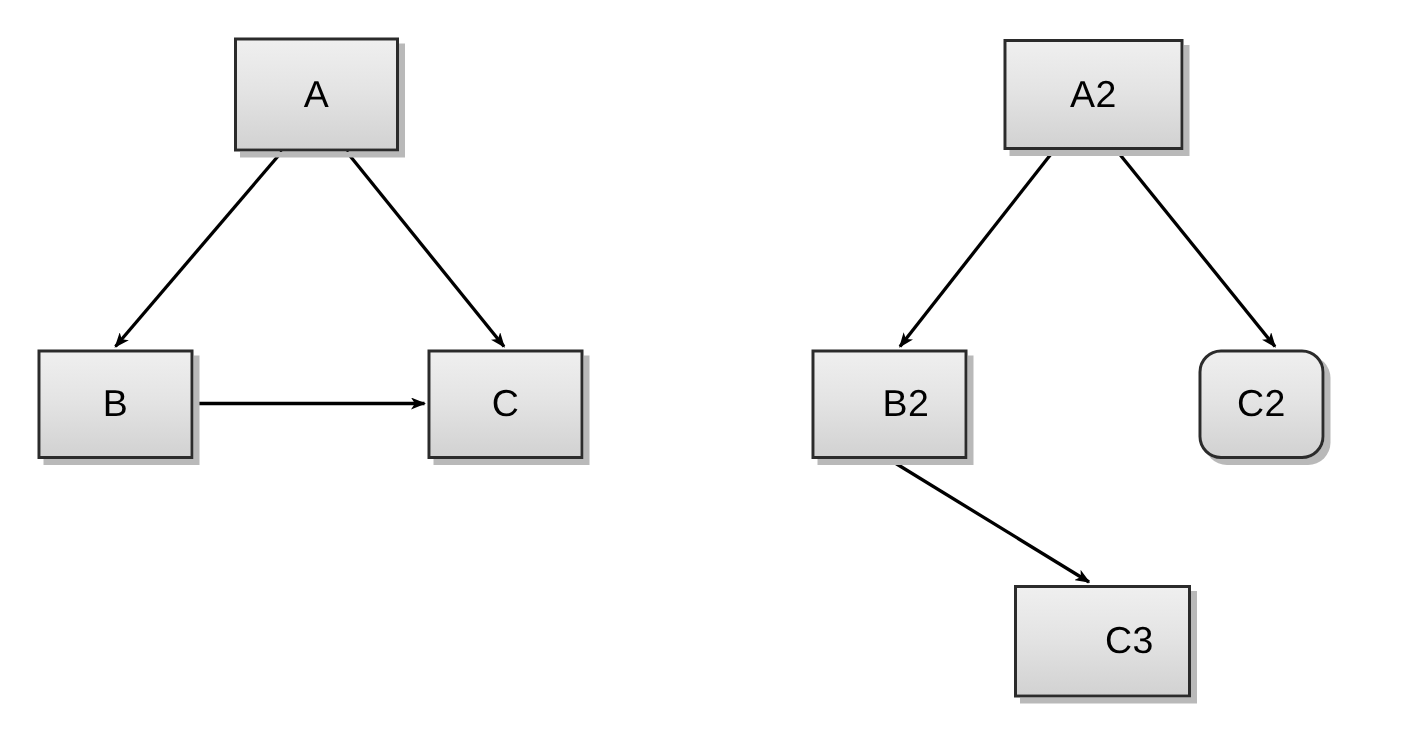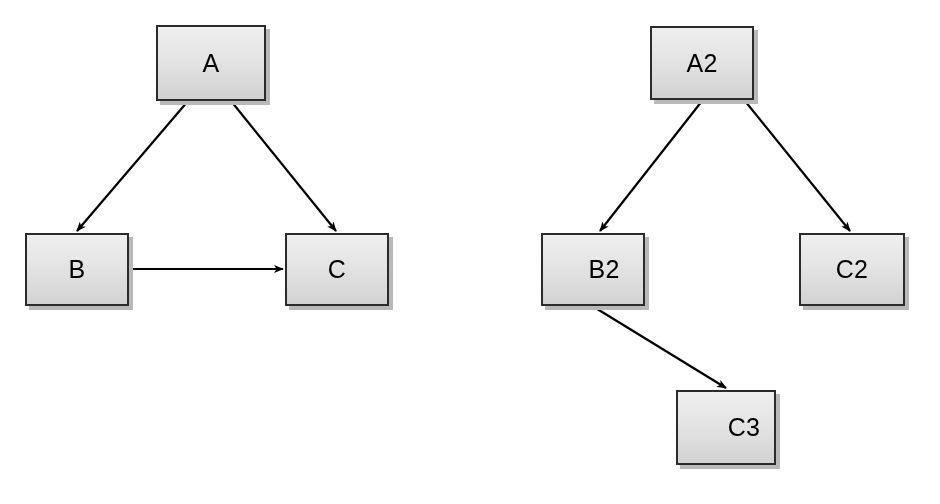--- a/index.html
+++ b/index.html
@@ -66,27 +66,27 @@
   <div id="nodes-group">
       <div class="node" style="left: 156px; top: 25px; width: 110px; height: 76px; border-color: rgb(43, 43, 43); background: linear-gradient(rgb(239, 239, 239) 0%, rgb(228, 228, 228) 45%, rgb(210, 210, 210) 100%); box-shadow: rgb(185, 185, 185) 4px 4px 0px 0px;">
         <span class="node-label" style="color: rgb(0, 0, 0);">A</span>
       </div>
       <div class="node" style="left: 25px; top: 233px; width: 104px; height: 73px; border-color: rgb(43, 43, 43); background: linear-gradient(rgb(239, 239, 239) 0%, rgb(228, 228, 228) 45%, rgb(210, 210, 210) 100%); box-shadow: rgb(185, 185, 185) 4px 4px 0px 0px;">
         <span class="node-label" style="color: rgb(0, 0, 0);">B</span>
       </div>
       <div class="node" style="left: 285px; top: 233px; width: 104px; height: 73px; border-color: rgb(43, 43, 43); background: linear-gradient(rgb(239, 239, 239) 0%, rgb(228, 228, 228) 45%, rgb(210, 210, 210) 100%); box-shadow: rgb(185, 185, 185) 4px 4px 0px 0px;">
         <span class="node-label" style="color: rgb(0, 0, 0);">C</span>
       </div>
-      <div class="node" style="left: 650px; top: 26px; width: 104px; height: 74px; border-color: rgb(43, 43, 43); background: linear-gradient(rgb(239, 239, 239) 0%, rgb(228, 228, 228) 45%, rgb(210, 210, 210) 100%); box-shadow: rgb(185, 185, 185) 4px 4px 0px 0px;">
+      <div class="node" style="left: 669px; top: 26px; width: 120px; height: 74px; border-color: rgb(43, 43, 43); background: linear-gradient(rgb(239, 239, 239) 0%, rgb(228, 228, 228) 45%, rgb(210, 210, 210) 100%); box-shadow: rgb(185, 185, 185) 4px 4px 0px 0px;">
         <span class="node-label" style="color: rgb(0, 0, 0);">A2</span>
       </div>
       <div class="node" style="left: 541px; top: 233px; width: 104px; height: 73px; border-color: rgb(43, 43, 43); background: linear-gradient(rgb(239, 239, 239) 0%, rgb(228, 228, 228) 45%, rgb(210, 210, 210) 100%); box-shadow: rgb(185, 185, 185) 4px 4px 0px 0px;">
         <span class="node-label" style="color: rgb(0, 0, 0); margin-left: 22px;">B2</span>
       </div>
-      <div class="node" style="left: 799px; top: 233px; width: 106px; height: 73px; border-color: rgb(43, 43, 43); background: linear-gradient(rgb(239, 239, 239) 0%, rgb(228, 228, 228) 45%, rgb(210, 210, 210) 100%); box-shadow: rgb(185, 185, 185) 4px 4px 0px 0px;">
+      <div class="node" style="left: 799px; top: 233px; width: 84px; height: 73px; border-color: rgb(43, 43, 43); background: linear-gradient(rgb(239, 239, 239) 0%, rgb(228, 228, 228) 45%, rgb(210, 210, 210) 100%); box-shadow: rgb(185, 185, 185) 4px 4px 0px 0px; border-radius: 15px;">
         <span class="node-label" style="color: rgb(0, 0, 0);">C2</span>
       </div>
-      <div class="node" style="left: 676px; top: 390px; width: 100px; height: 75px; border-color: rgb(43, 43, 43); background: linear-gradient(rgb(239, 239, 239) 0%, rgb(228, 228, 228) 45%, rgb(210, 210, 210) 100%); box-shadow: rgb(185, 185, 185) 4px 4px 0px 0px; padding-left: 36px;">
+      <div class="node" style="left: 676px; top: 390px; width: 118px; height: 75px; border-color: rgb(43, 43, 43); background: linear-gradient(rgb(239, 239, 239) 0%, rgb(228, 228, 228) 45%, rgb(210, 210, 210) 100%); box-shadow: rgb(185, 185, 185) 4px 4px 0px 0px; padding-left: 36px;">
         <span class="node-label" style="color: rgb(0, 0, 0);">C3</span>
       </div>
     </div>
 
 </div>
 
 </body></html>

